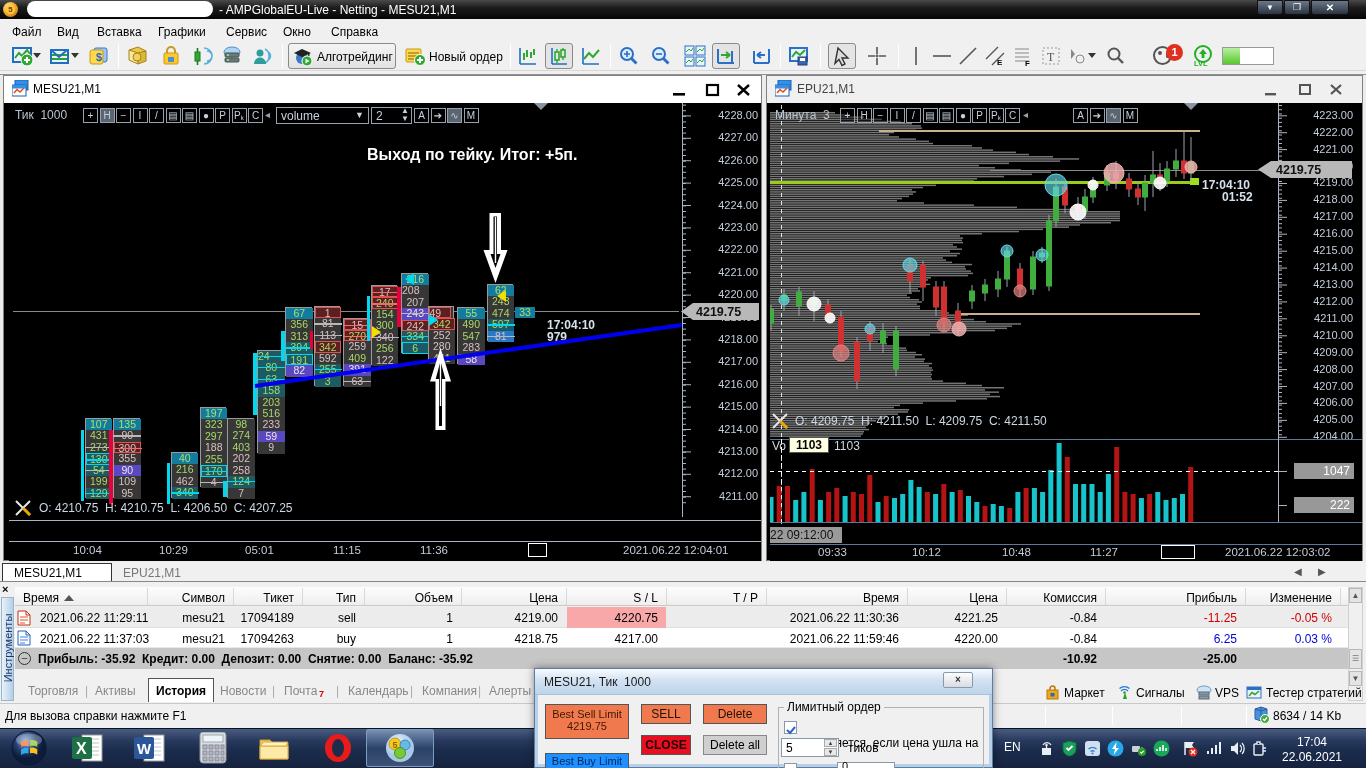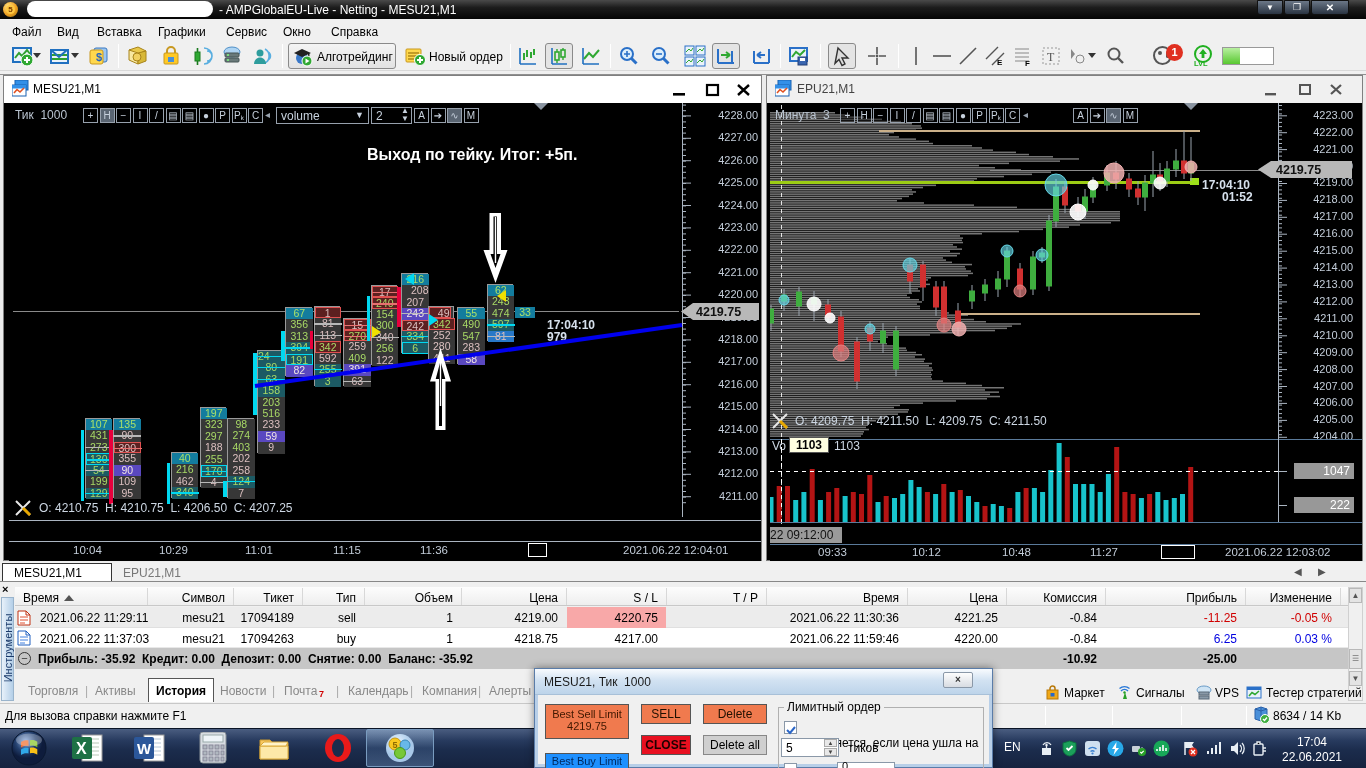--- a/index.html
+++ b/index.html
@@ -454,30 +454,30 @@
         <div style="position:absolute;left:0;top:11.4px;width:26.5px;height:11.45px;background:#5c2020;border:1px solid #e05050;color:#a8d966;font-size:10.5px;text-align:center;line-height:11.45px;">240<i style="position:absolute;left:-1px;top:5px;width:28px;height:1.3px;background:#e87070;"></i></div>
         <div style="position:absolute;left:0;top:22.9px;width:26.5px;height:11.45px;background:#373737;color:#a8d966;font-size:10.5px;text-align:center;line-height:11.45px;">154</div>
         <div style="position:absolute;left:0;top:34.3px;width:26.5px;height:11.45px;background:#373737;color:#a8d966;font-size:10.5px;text-align:center;line-height:11.45px;">300</div>
         <div style="position:absolute;left:0;top:45.8px;width:26.5px;height:11.45px;background:#373737;color:#dcc0c0;font-size:10.5px;text-align:center;line-height:11.45px;">340<i style="position:absolute;left:-1px;top:5px;width:28px;height:1.3px;background:#b8b8b8;"></i></div>
         <div style="position:absolute;left:0;top:57.2px;width:26.5px;height:11.45px;background:#373737;color:#a8d966;font-size:10.5px;text-align:center;line-height:11.45px;">256</div>
         <div style="position:absolute;left:0;top:68.7px;width:26.5px;height:11.45px;background:#373737;color:#dcc0c0;font-size:10.5px;text-align:center;line-height:11.45px;">122</div>
       </div>
 <div class="abs" style="left:357.5px;top:193px;width:3.5px;height:45px;background:#00d8f0;"></div>
 <div class="abs" style="left:392px;top:169.8px;width:26.5px;height:80.2px;border:1px solid #9a9a9a;background:#373737;">
         <div style="position:absolute;left:0;top:0.0px;width:26.5px;height:11.45px;background:#137c9e;color:#a8e06a;font-size:10.5px;text-align:center;line-height:11.45px;">216</div>
-        <div style="position:absolute;left:0;top:11.4px;width:26.5px;height:14px;background:#373737;color:#dcc0c0;font-size:10.5px;text-align:right;line-height:11.45px;">208</div>
+        <div style="position:absolute;left:0;top:11.4px;width:26.5px;height:14px;background:#373737;color:#dcc0c0;font-size:10.5px;text-align:left;line-height:11.45px;">208</div>
         <div style="position:absolute;left:0;top:22.9px;width:26.5px;height:11.45px;background:#373737;color:#dcc0c0;font-size:10.5px;text-align:center;line-height:11.45px;">207</div>
         <div style="position:absolute;left:0;top:34.3px;width:26.5px;height:11.45px;background:#5a48c0;color:#efe3e3;font-size:10.5px;text-align:center;line-height:11.45px;">243<i style="position:absolute;left:-1px;top:5px;width:28px;height:1.3px;background:#b8b8b8;"></i></div>
         <div style="position:absolute;left:0;top:45.8px;width:26.5px;height:11.45px;background:#5c2020;border:1px solid #e05050;color:#dcc0c0;font-size:10.5px;text-align:center;line-height:11.45px;">242</div>
         <div style="position:absolute;left:0;top:57.2px;width:26.5px;height:11.45px;background:#1c5a64;color:#a8d966;font-size:10.5px;text-align:center;line-height:11.45px;">334<i style="position:absolute;left:-1px;top:5px;width:28px;height:1.3px;background:#00d8f0;"></i></div>
         <div style="position:absolute;left:0;top:68.7px;width:26.5px;height:11.45px;background:#1c5a64;border:1px solid #00d8f0;color:#a8d966;font-size:10.5px;text-align:center;line-height:11.45px;">6</div>
       </div>
 <div class="abs" style="left:388px;top:184px;width:3.5px;height:40px;background:#e8003c;"></div>
 <div class="abs" style="left:418.5px;top:203px;width:26.5px;height:57.2px;border:1px solid #9a9a9a;background:#373737;">
-        <div style="position:absolute;left:0;top:0.0px;width:22px;height:11.45px;background:#5c2020;border:1px solid #e05050;color:#dcc0c0;font-size:10.5px;text-align:right;line-height:11.45px;">49</div>
+        <div style="position:absolute;left:0;top:0.0px;width:22px;height:11.45px;background:#5c2020;border:1px solid #e05050;color:#dcc0c0;font-size:10.5px;text-align:left;line-height:11.45px;">49</div>
         <div style="position:absolute;left:0;top:11.4px;width:26.5px;height:11.45px;background:#5c2020;border:1px solid #e05050;color:#a8d966;font-size:10.5px;text-align:center;line-height:11.45px;">342</div>
         <div style="position:absolute;left:0;top:22.9px;width:26.5px;height:11.45px;background:#373737;color:#dcc0c0;font-size:10.5px;text-align:center;line-height:11.45px;">252</div>
         <div style="position:absolute;left:0;top:34.3px;width:26.5px;height:11.45px;background:#373737;color:#dcc0c0;font-size:10.5px;text-align:center;line-height:11.45px;">280</div>
         <div style="position:absolute;left:0;top:45.8px;width:26.5px;height:11.45px;background:#373737;color:#dcc0c0;font-size:10.5px;text-align:center;line-height:11.45px;">441</div>
       </div>
 <div class="abs" style="left:448px;top:204px;width:26.5px;height:57.2px;border:1px solid #9a9a9a;background:#373737;">
         <div style="position:absolute;left:0;top:0.0px;width:26.5px;height:11.45px;background:#137c9e;color:#a8e06a;font-size:10.5px;text-align:center;line-height:11.45px;">55</div>
         <div style="position:absolute;left:0;top:11.4px;width:26.5px;height:11.45px;background:#373737;color:#a8d966;font-size:10.5px;text-align:center;line-height:11.45px;">490</div>
         <div style="position:absolute;left:0;top:22.9px;width:26.5px;height:11.45px;background:#373737;color:#a8d966;font-size:10.5px;text-align:center;line-height:11.45px;">547</div>
         <div style="position:absolute;left:0;top:34.3px;width:26.5px;height:11.45px;background:#373737;color:#dcc0c0;font-size:10.5px;text-align:center;line-height:11.45px;">283</div>
@@ -510,21 +510,21 @@
       </svg>
 <svg class="abs" style="left:5px;top:396px;" width="20" height="19">
         <path d="M2 2l14 14M16 2L2 16" stroke="#e8e8e8" stroke-width="2"></path>
         <path d="M9 9l7 7" stroke="#e8a800" stroke-width="3"></path>
       </svg>
 <div class="abs tt" style="left:30px;top:398px;font-size:12px;color:#cdd7e3;">O: 4210.75&nbsp; H: 4210.75&nbsp; L: 4206.50&nbsp; C: 4207.25</div>
 <div class="abs" style="left:0;top:417px;width:752px;height:1px;background:#aab4c0;"></div>
 <div class="abs" style="left:0;top:438px;width:752px;height:1px;background:#aab4c0;"></div>
 <div class="abs tt" style="left:64px;top:441px;font-size:11.5px;color:#c3cdd9;">10:04</div>
 <div class="abs tt" style="left:150px;top:441px;font-size:11.5px;color:#c3cdd9;">10:29</div>
-<div class="abs tt" style="left:236px;top:441px;font-size:11.5px;color:#c3cdd9;">11:01</div>
+<div class="abs tt" style="left:236px;top:441px;font-size:11.5px;color:#c3cdd9;">05:01</div>
 <div class="abs tt" style="left:324px;top:441px;font-size:11.5px;color:#c3cdd9;">11:15</div>
 <div class="abs tt" style="left:411px;top:441px;font-size:11.5px;color:#c3cdd9;">11:36</div>
 <div class="abs" style="left:519px;top:440px;width:19px;height:14px;border:1px solid #fff;"></div>
 <div class="abs tt" style="left:614px;top:441px;font-size:11.5px;color:#c3cdd9;">2021.06.22 12:04:01</div>
 </div>
 </div>
 <div class="abs" style="left:766px;top:75px;width:597px;height:486px;background:#000;border:1px solid #808080;">
 <div class="abs" style="left:0;top:0;width:595px;height:27px;background:#f0f0f0;"></div>
 <div class="abs" style="left:8px;top:4px;width:17px;height:17px;"><svg width="17" height="17">
         <rect x="3" y="0" width="13" height="10" fill="#3390e8" stroke="#1860b0"></rect>

